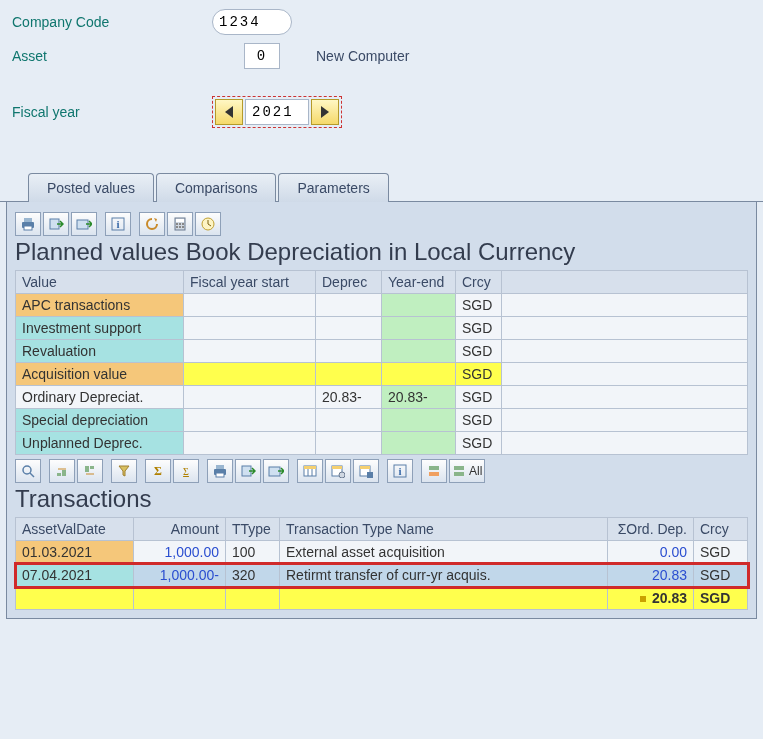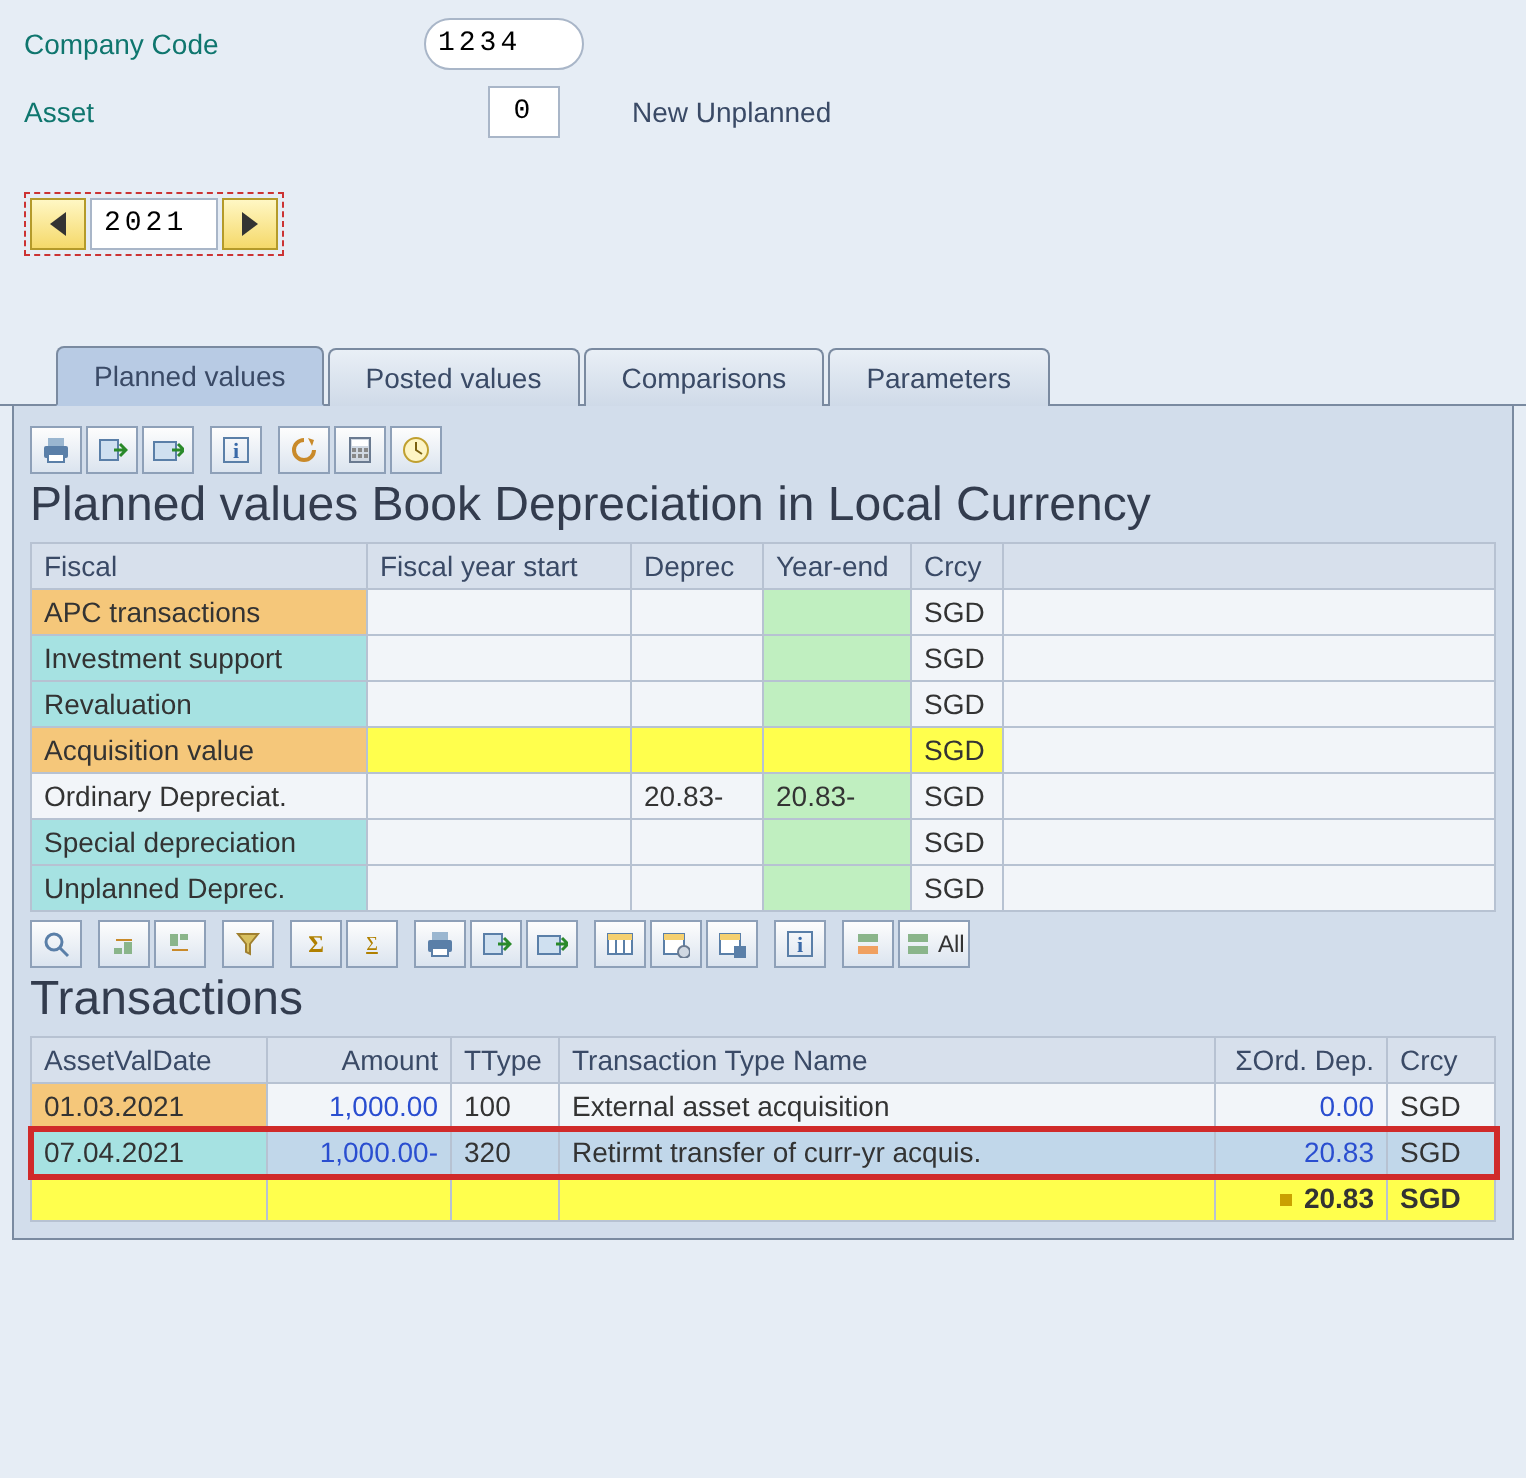--- a/index.html
+++ b/index.html
@@ -187,37 +187,37 @@
 <body>
 
 <div class="top-form">
   <div class="form-row">
     <div class="form-label">Company Code</div>
     <input class="form-input w-cc" value="1234" style="">
   </div>
   <div class="form-row">
     <div class="form-label">Asset</div>
     <input class="form-input w-sub" value="0" style="">
-    <div class="asset-desc">New Unplanned</div>
+    <div class="asset-desc">New Computer</div>
   </div>
   <div class="form-row fy-row">
+    <div class="form-label">Fiscal year</div>
     <div class="fy-group">
       <div class="fy-btn">
           <div class="tri-left"></div>
         </div>
       <input class="fy-input" value="2021" style="">
       <div class="fy-btn">
           <div class="tri-right"></div>
         </div>
     </div>
   </div>
 </div>
 
 <div class="tabstrip">
-  <div class="tab active">Planned values</div>
   <div class="tab">Posted values</div>
   <div class="tab">Comparisons</div>
   <div class="tab">Parameters</div>
 </div>
 
 <div class="tab-body">
 
   <div class="toolbar">
     <div class="tbtn">
         <svg width="16" height="14">
@@ -276,21 +276,21 @@
     <colgroup>
       <col class="pv-col-value">
         <col class="pv-col-fys">
         <col class="pv-col-chg">
         <col class="pv-col-ye">
         <col class="pv-col-crcy">
         <col class="pv-col-rest">
     </colgroup>
     <thead>
       <tr>
-        <th>Fiscal</th>
+        <th>Value</th>
         <th class="num">Fiscal year start</th>
         <th class="num">Deprec</th>
         <th class="num">Year-end</th>
         <th>Crcy</th>
         <th></th>
       </tr>
     </thead>
     <tbody id="pv-body">
         <tr>
           <td class="hdr-orange">APC transactions</td>

